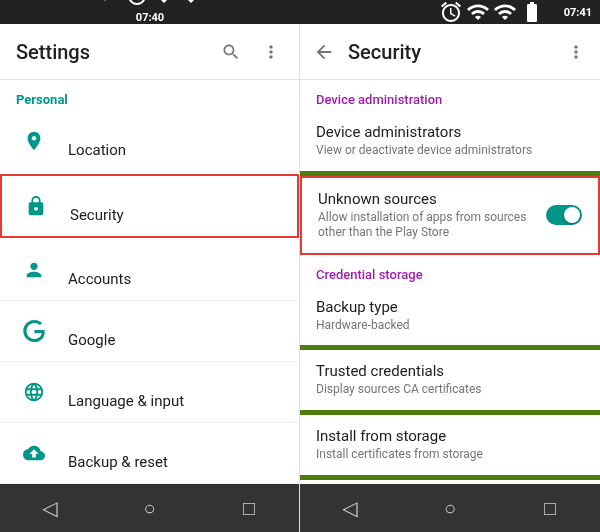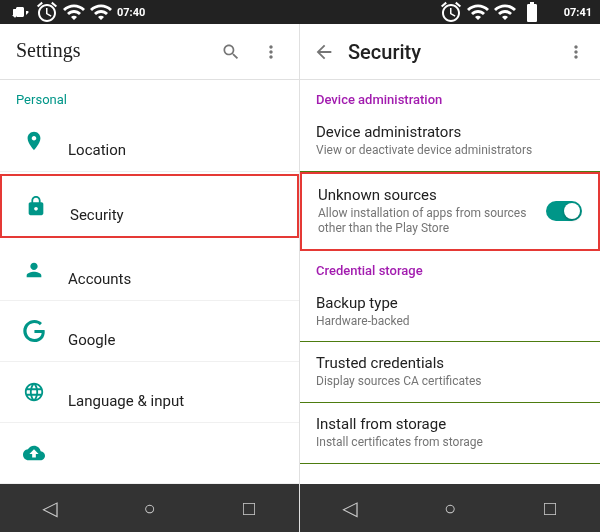--- a/index.html
+++ b/index.html
@@ -23,21 +23,21 @@
     .status-bar {
       flex: 1;
       height: 24px;
       background: #222;
       display: flex;
       align-items: center;
       padding: 0 8px;
       color: #fff;
       font-size: 10px;
     }
-    .status-bar-left { justify-content: flex-start; gap: 4px; }
+    .status-bar-left { justify-content: flex-end; gap: 4px; flex-direction: column; }
     .status-bar-right { justify-content: flex-end; gap: 20px; }
     .status-bar .time { font-weight: bold; font-size: 11px; }
     .status-icons { display: flex; align-items: center; gap: 3px; }
 
     
     .main-content {
       display: flex;
       flex: 1;
       overflow: hidden;
     }
@@ -49,23 +49,23 @@
       flex-direction: column;
       border-right: 1px solid #e0e0e0;
       background: #fff;
     }
 
     
     .app-bar {
       height: 56px;
       background: #fff;
       display: flex;
+      align-items: center;
       padding: 15px 16px;
       border-bottom: 1px solid #e0e0e0;
-      font-family: Liberation Serif, serif;
     }
     .app-bar-title {
       flex: 1;
       font-size: 20px;
       font-weight: 500;
       color: #212121;
     }
     .app-bar-icons {
       display: flex;
       gap: 16px;
@@ -84,21 +84,21 @@
 
     
     .settings-list {
       flex: 1;
       overflow-y: auto;
     }
     .section-label {
       padding: 12px 16px 4px 16px;
       font-size: 13px;
       color: #009688;
-      font-weight: 400;
+      font-weight: 700;
     }
     .settings-item {
       display: flex;
       align-items: flex-end;
       padding: 12px 16px;
       border-bottom: 1px solid #f0f0f0;
       cursor: pointer;
       min-height: 56px;
     }
     .settings-item.highlighted {
@@ -170,21 +170,21 @@
 
     .security-section-label {
       padding: 12px 16px 4px 16px;
       font-size: 13px;
       color: #a21caf;
       font-weight: 500;
     }
 
     .security-item {
       padding: 12px 16px;
-      border-bottom: 1px solid #4d7c0f;
+      border-bottom: 5px solid #4d7c0f;
       display: flex;
       align-items: center;
       justify-content: space-between;
       min-height: 56px;
     }
 
     .security-item.highlighted {
       border: 2px solid #e53935;
       margin: 0;
     }
@@ -355,20 +355,21 @@
         </div>
         <span class="settings-item-text">Language &amp; input</span>
       </div>
 
       <div class="settings-item">
         <div class="settings-item-icon">
           <svg width="22" height="22" viewBox="0 0 24 24" fill="#009688">
               <path d="M19.35 10.04C18.67 6.59 15.64 4 12 4 9.11 4 6.6 5.64 5.35 8.04 2.34 8.36 0 10.91 0 14c0 3.31 2.69 6 6 6h13c2.76 0 5-2.24 5-5 0-2.64-2.05-4.78-4.65-4.96zM14 13v4h-4v-4H7l5-5 5 5h-3z"></path>
             </svg>
         </div>
+        <span class="settings-item-text">Backup &amp; reset</span>
       </div>
     </div>
 
     <div class="nav-bar">
       <div class="nav-btn">
         <span>◁</span>
       </div>
       <div class="nav-btn">
         <span>○</span>
       </div>

